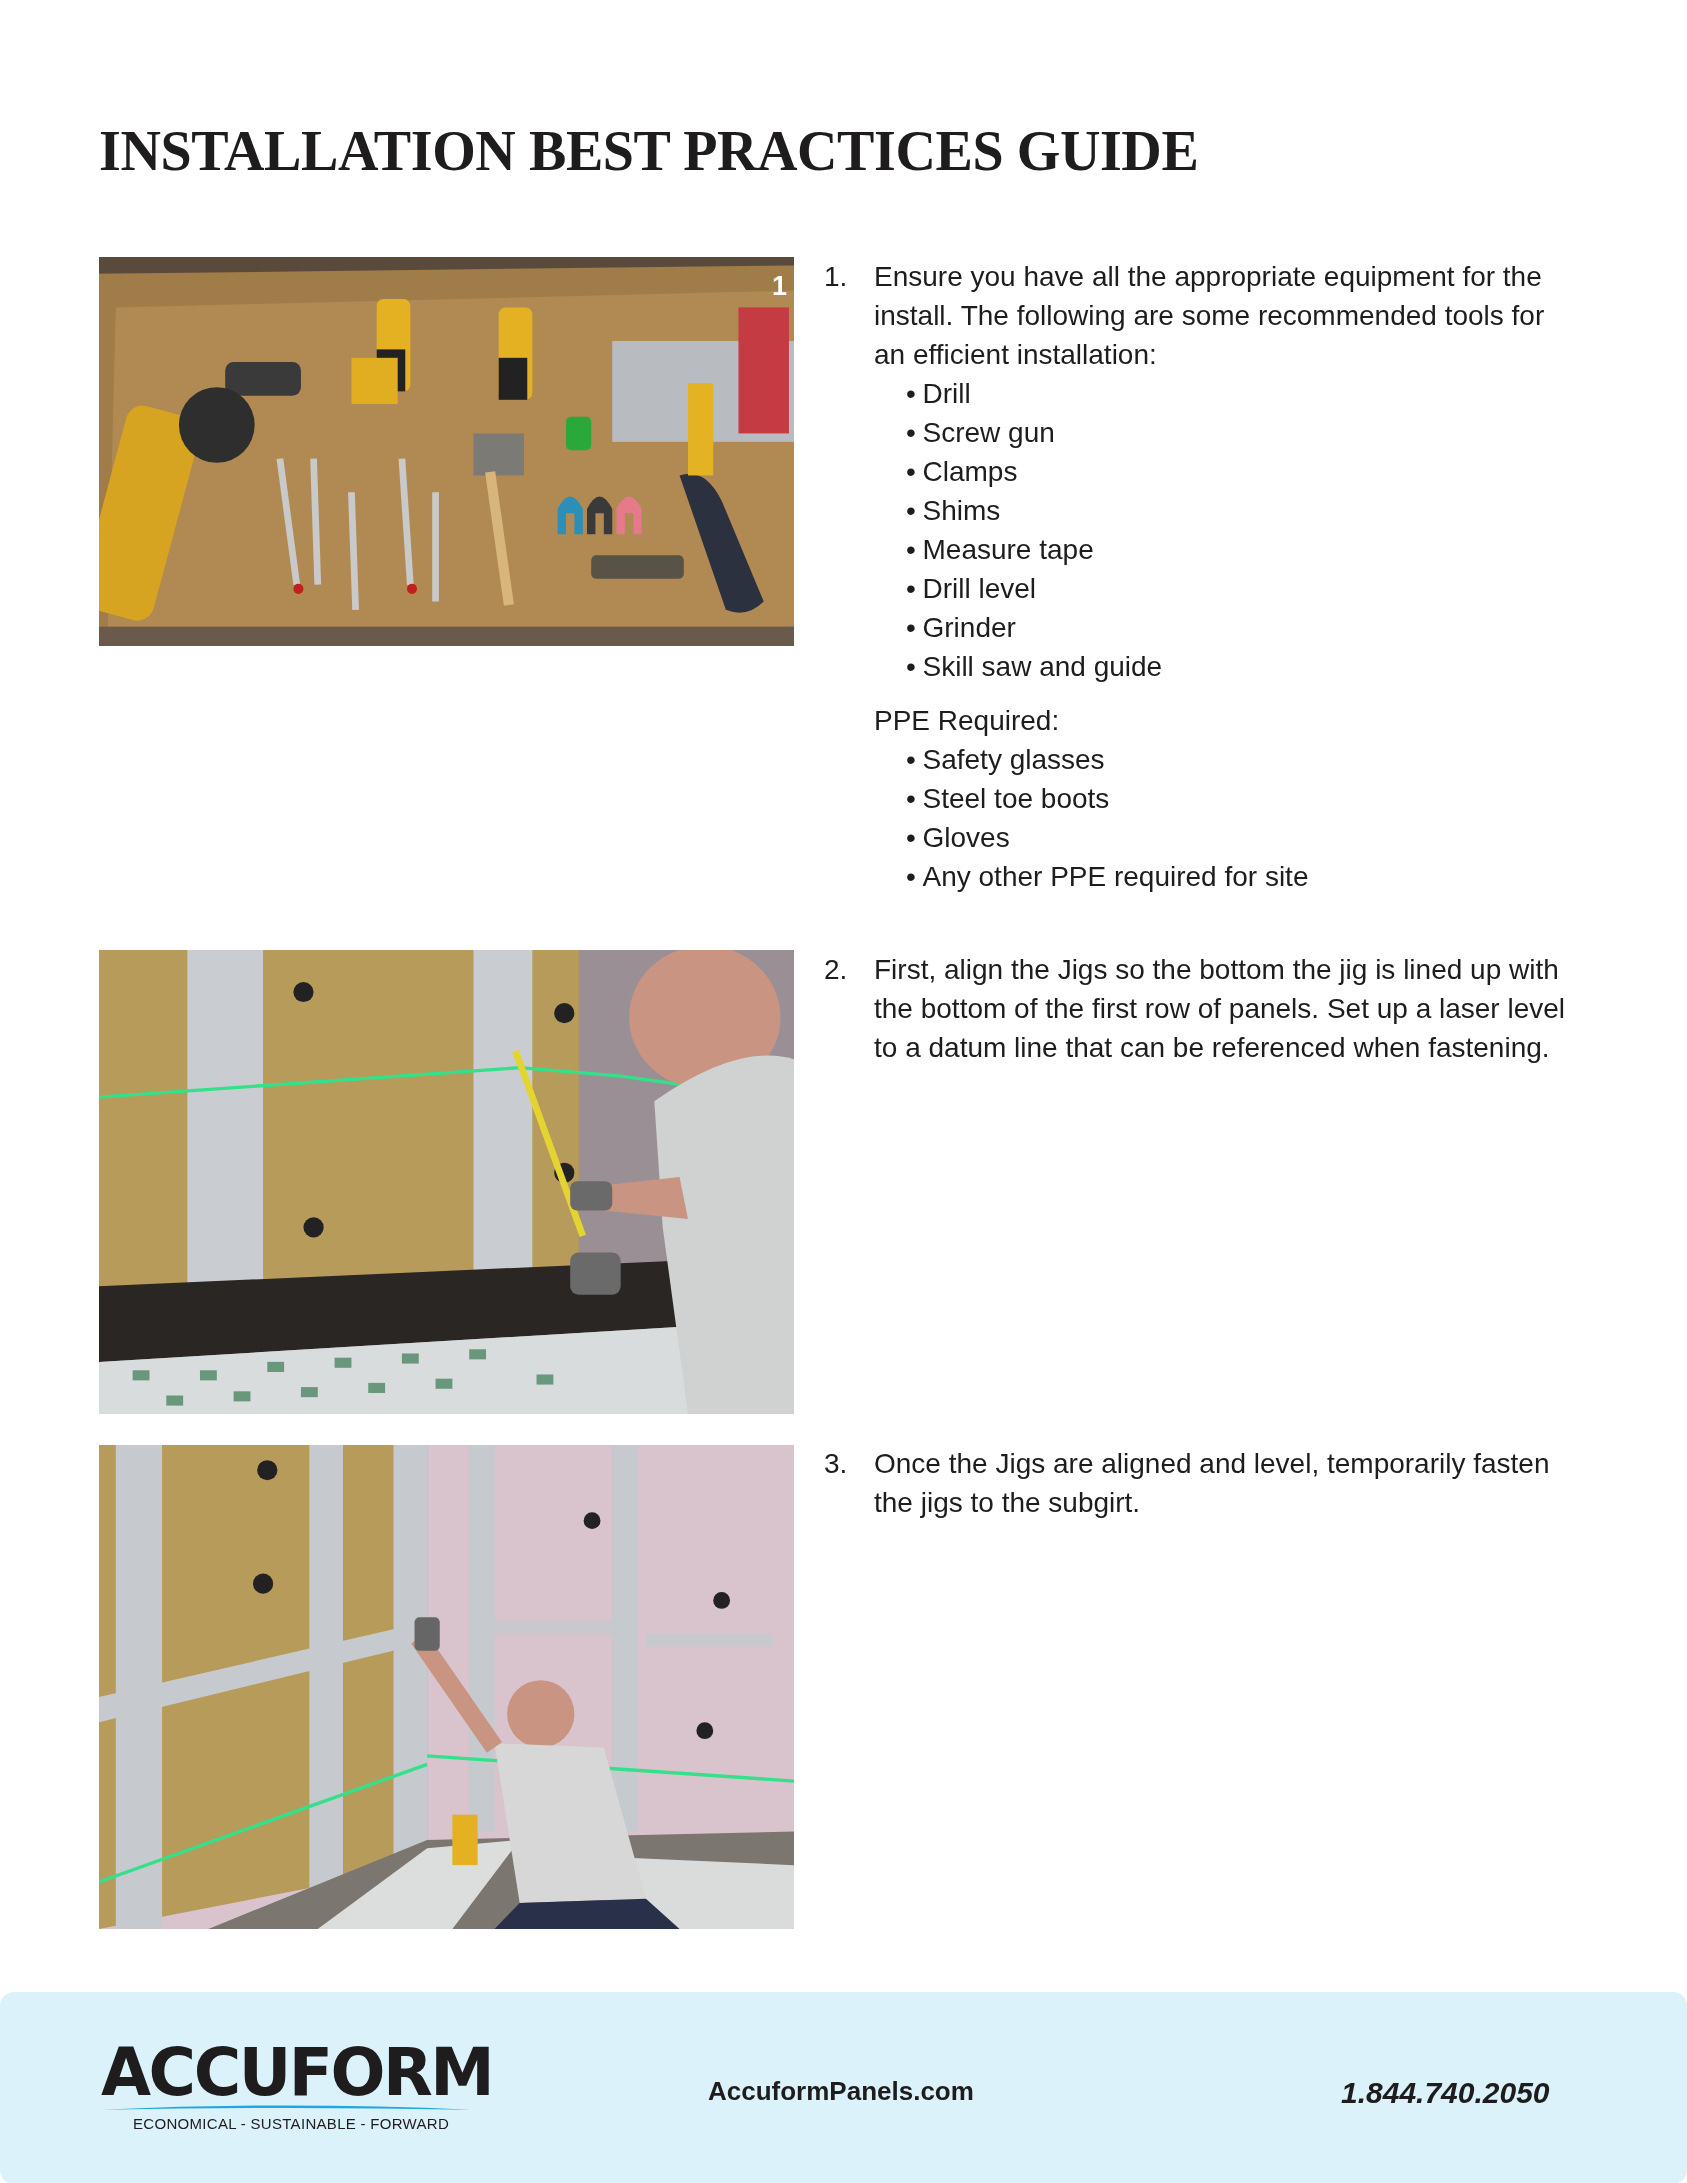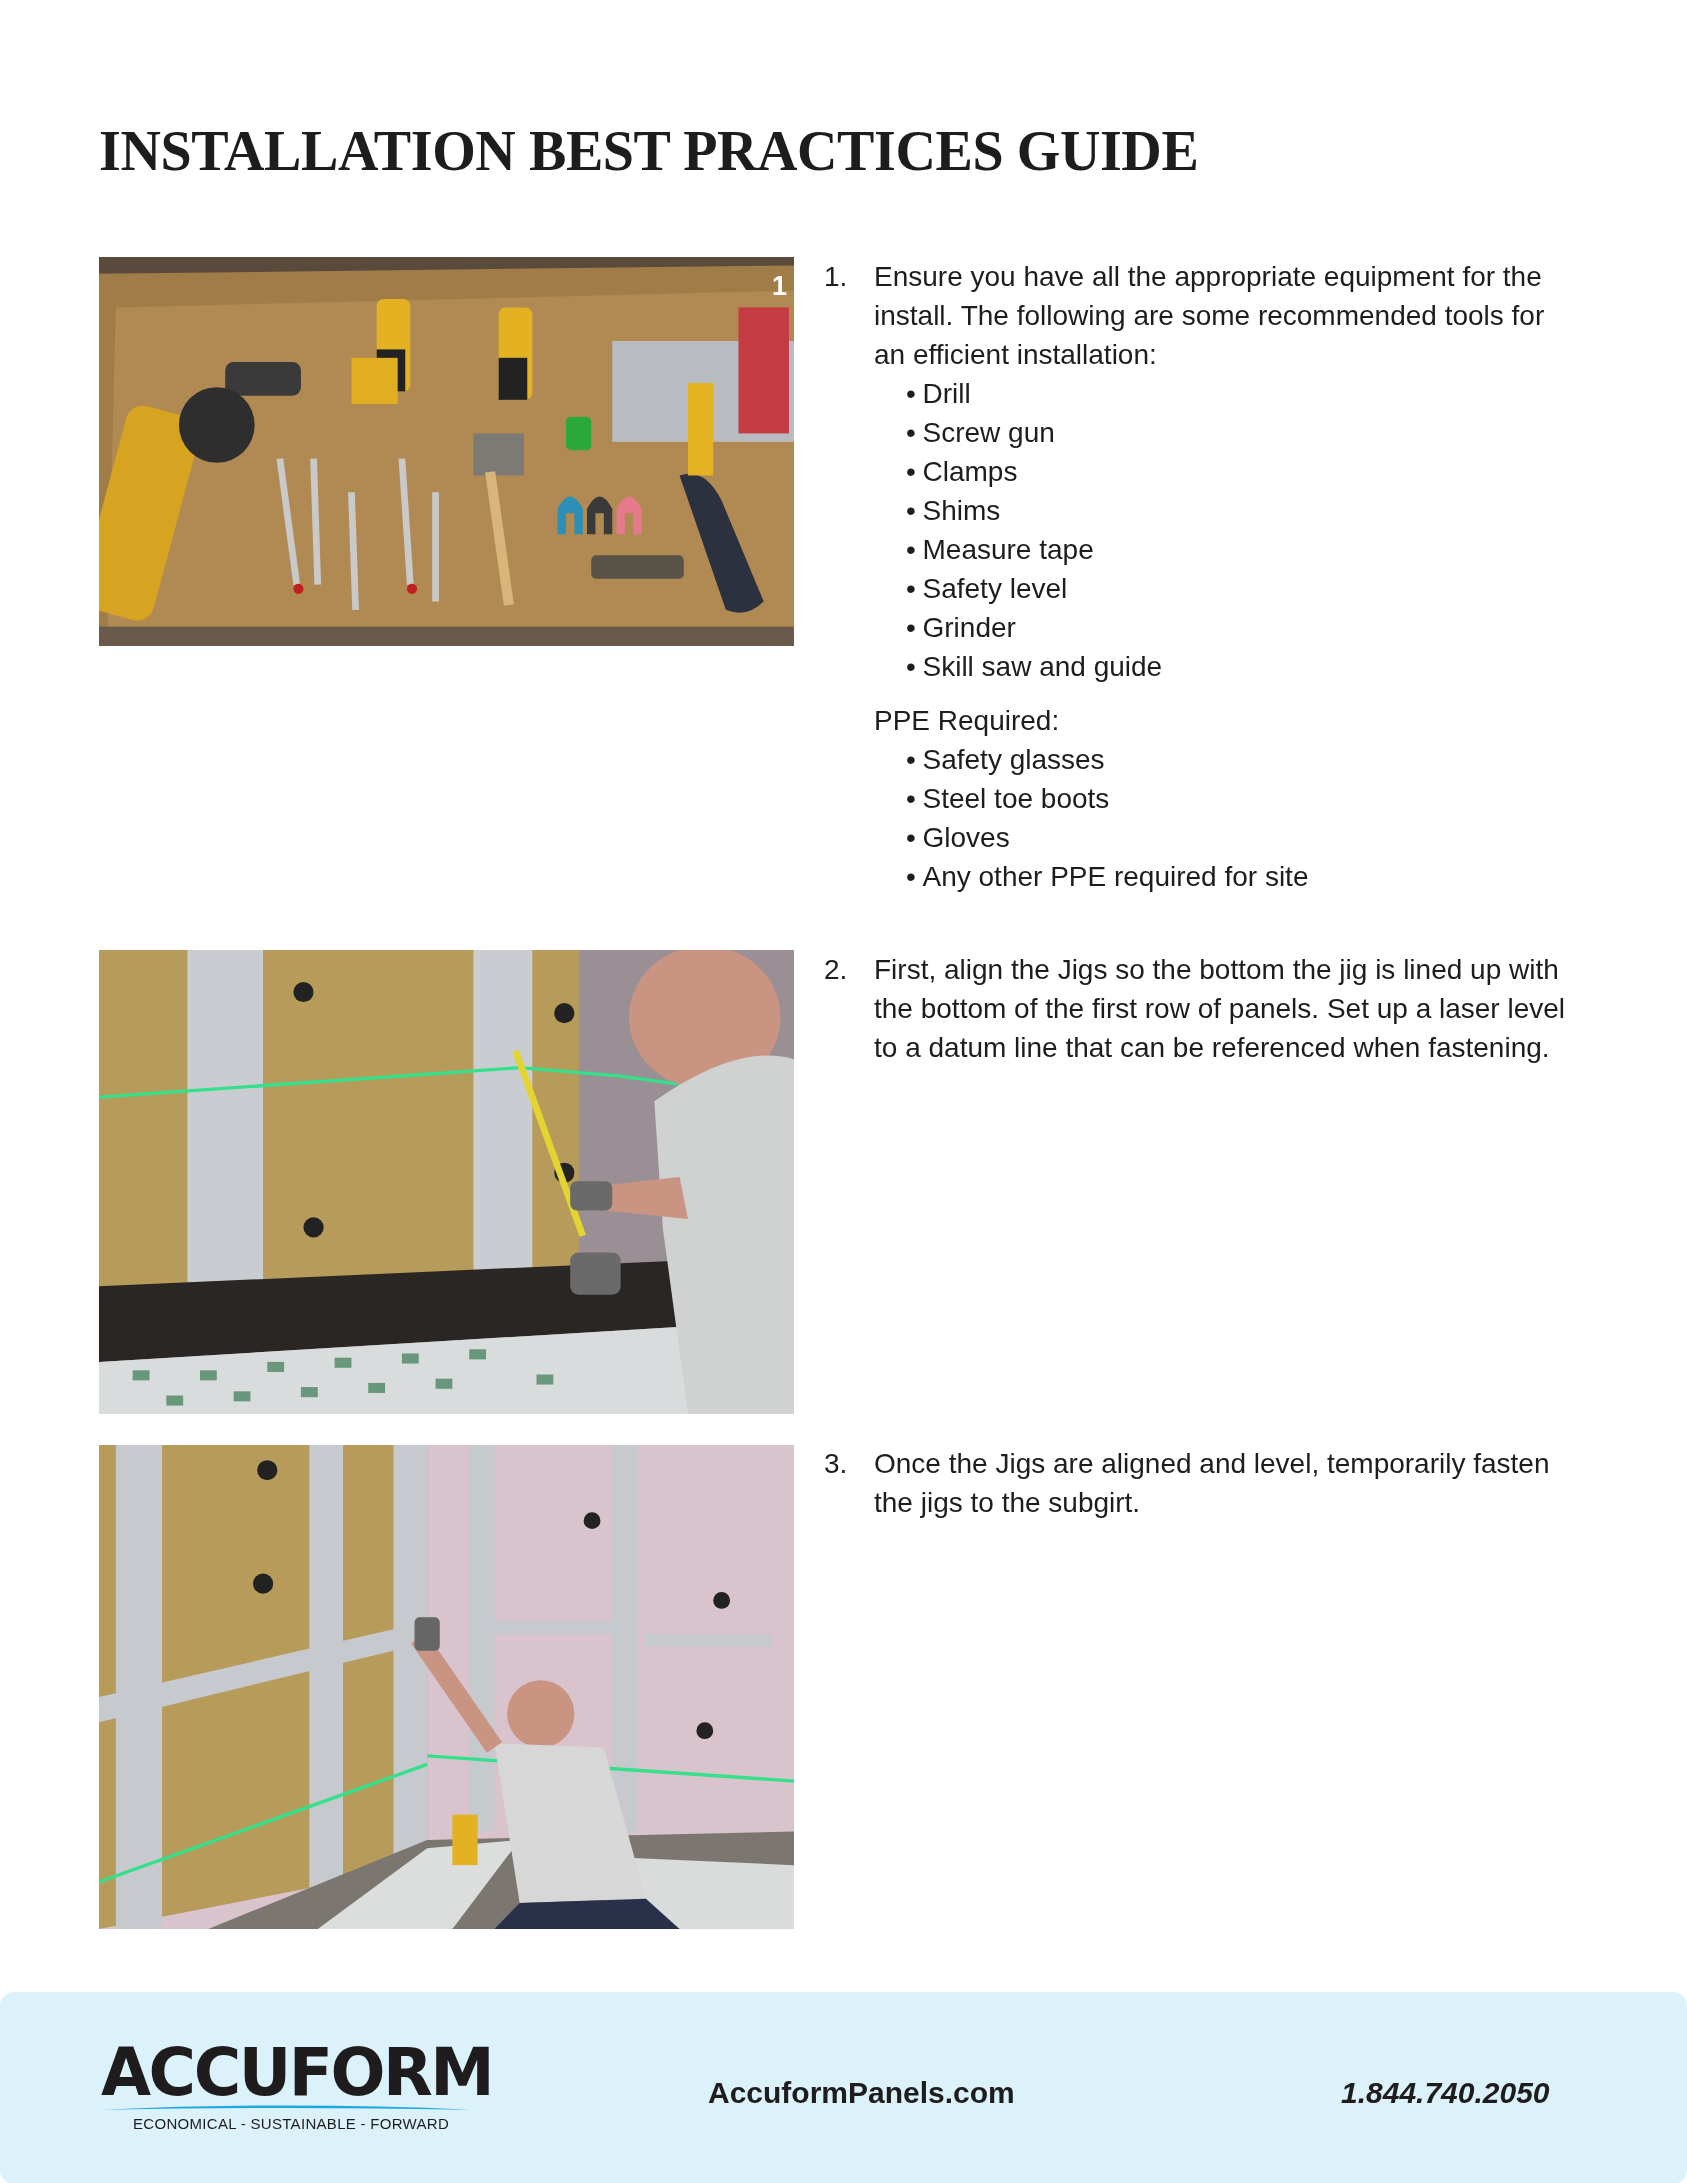--- a/index.html
+++ b/index.html
@@ -31,21 +31,21 @@
 
   .footer { position: absolute; left: 0; top: 1992px; width: 1687px; height: 192px; background: #dcf2fb; border-radius: 14px; }
   .logo { position: absolute; left: 101px; top: 47px; width: 370px; height: 93px; }
   .logo-word {
     position: absolute; left: 0; top: 0; font-family: "DejaVu Sans", sans-serif; font-weight: bold;
     font-size: 66px; letter-spacing: -2.5px; color: #1e1c1d; line-height: 67px;
     transform: scaleX(0.98); transform-origin: left;
   }
   .logo-swoosh { position: absolute; left: 0; top: 64px; width: 370px; height: 10px; }
   .logo-tag { position: absolute; left: 32px; top: 76px; font-size: 15px; color: #1e1c1d; letter-spacing: 0.3px; white-space: nowrap; }
-  .site { position: absolute; left: 708px; top: 84px; font-size: 30px; font-weight: bold; color: #1e1c1d; }
+  .site { position: absolute; left: 708px; top: 84px; font-size: 26px; font-weight: bold; color: #1e1c1d; }
   .phone { position: absolute; left: 1341px; top: 84px; font-size: 30px; font-weight: bold; color: #1e1c1d; font-style: italic; }
 </style>
 </head>
 <body>
 
 <h1 class="title">INSTALLATION BEST PRACTICES GUIDE</h1>
 
 <div class="photo" id="photo1">
   <svg viewBox="0 0 826 463" preserveAspectRatio="none">
     <rect width="826" height="463" fill="#8a6a3e"></rect>
@@ -98,21 +98,21 @@
 <div class="step" id="step1">
   <span class="num">1.</span>
   <div class="body">
     <p>Ensure you have all the appropriate equipment for the install. The following are some recommended tools for an efficient installation:</p>
     <ul>
       <li>Drill</li>
       <li>Screw gun</li>
       <li>Clamps</li>
       <li>Shims</li>
       <li>Measure tape</li>
-      <li>Safety level</li>
+      <li>Drill level</li>
       <li>Grinder</li>
       <li>Skill saw and guide</li>
     </ul>
     <p class="sub-label">PPE Required:</p>
     <ul>
       <li>Safety glasses</li>
       <li>Steel toe boots</li>
       <li>Gloves</li>
       <li>Any other PPE required for site</li>
     </ul>

